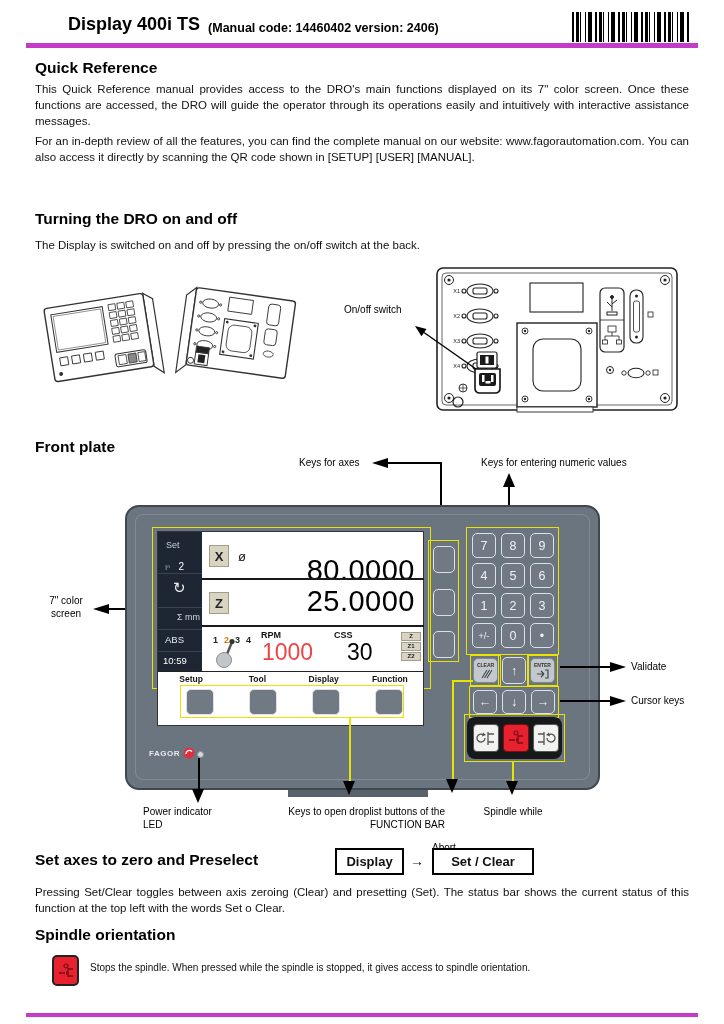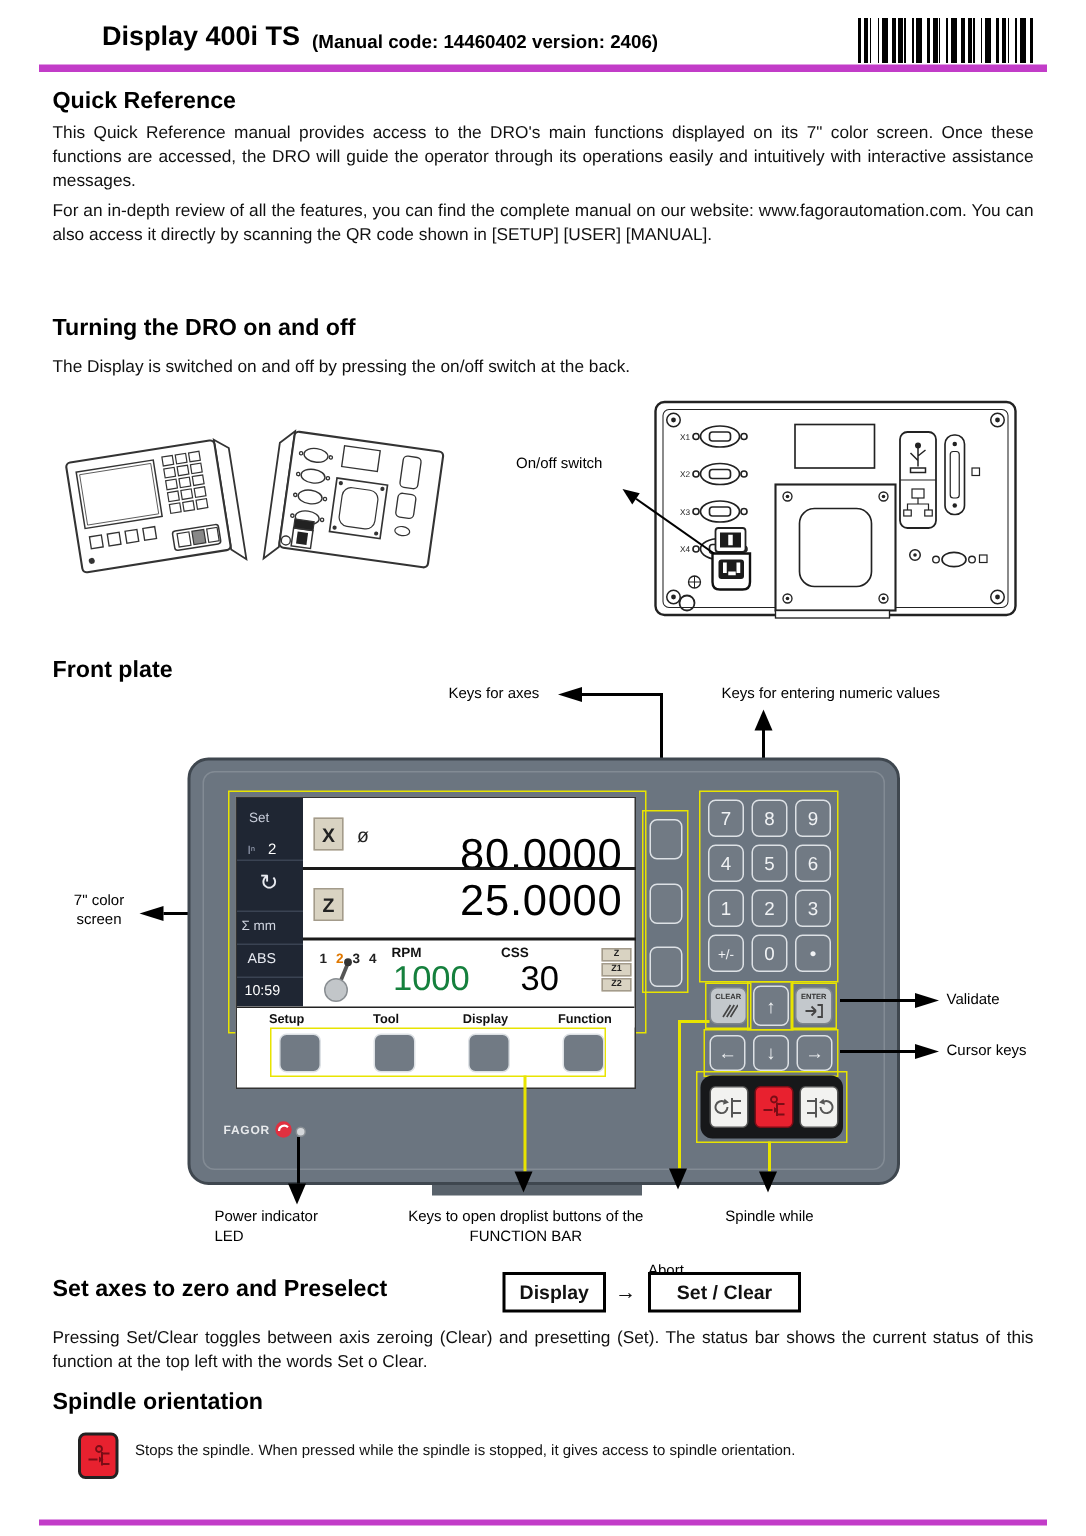--- a/index.html
+++ b/index.html
@@ -274,21 +274,21 @@
   <div id="screen">
     <div id="sidebar">
       <div class="abs" style="left:8px;top:8px;font-size:9px;color:#c9cedb;">Set</div>
       <div class="abs" style="left:7px;top:24px;">
         <span style="font-size:8px;color:#9aa2b5;">Iⁿ</span>
         <span style="font-size:10px;color:#fff;margin-left:4px;">2</span>
       </div>
       <div class="sb-div" style="top:41px;"></div>
       <div class="abs" style="left:15px;top:47px;font-size:15px;color:#e8eaf0;">↻</div>
       <div class="sb-div" style="top:75px;"></div>
-      <div class="abs" style="left:3px;top:80px;font-size:9px;color:#d0d5e0;">Σ mm</div>
+      <div class="abs" style="left:19px;top:80px;font-size:9px;color:#d0d5e0;">Σ mm</div>
       <div class="sb-div" style="top:97px;"></div>
       <div class="abs" style="left:7px;top:102px;font-size:9.5px;color:#e6e9f0;">ABS</div>
       <div class="sb-div" style="top:119px;"></div>
       <div class="abs" style="left:5px;top:123px;font-size:9.5px;color:#fff;">10:59</div>
     </div>
 
     <div class="abs beige" style="left:51px;top:13px;width:20px;height:22px;font-size:13px;">X</div>
     <div class="abs" style="left:80px;top:17px;font-size:13px;color:#222;">ø</div>
     <div class="axis-val" style="top:6px;margin-top:16px;">80.0000</div>
     <div class="abs" style="left:44px;top:46px;width:222px;height:2px;background:#1a1a1a;"></div>
@@ -299,21 +299,21 @@
 
     <div class="abs" style="left:55px;top:97px;">
       <span class="plane">1</span><span class="plane active">2</span><span class="plane">3</span><span class="plane">4</span>
     </div>
     <svg class="abs" style="left:56px;top:105px;" width="24" height="32" viewBox="0 0 24 32">
       <line x1="11" y1="22" x2="18" y2="5" stroke="#555" stroke-width="2.5"></line>
       <circle cx="18" cy="4.5" r="2.6" fill="#333"></circle>
       <circle cx="10" cy="23" r="7.5" fill="#c2c6c9" stroke="#8a8f93" stroke-width="1"></circle>
     </svg>
     <div class="abs" style="left:103px;top:98px;font-size:9px;font-weight:bold;">RPM</div>
-    <div class="abs" style="left:104px;top:107px;font-size:23px;color:#15803d;">1000</div>
+    <div class="abs" style="left:104px;top:107px;font-size:23px;color:#ef4444;">1000</div>
     <div class="abs" style="left:176px;top:98px;font-size:9px;font-weight:bold;">CSS</div>
     <div class="abs" style="left:189px;top:107px;font-size:23px;color:#000;">30</div>
     <div class="abs" style="left:243px;top:100px;">
       <div class="beige zchip">Z</div>
       <div class="beige zchip">Z1</div>
       <div class="beige zchip">Z2</div>
     </div>
 
     <div class="menu-bar">
       <div class="menu-item">Setup</div>
@@ -412,21 +412,21 @@
 
   <div class="bline" style="left:198px;top:758px;width:2px;height:31px;"></div>
   <div class="ah-down" style="left:192px;top:789px;"></div>
   <div class="abs callout" style="left:143px;top:806px;width:110px;text-align:left;">
     <div>Power indicator</div>
     <div>LED</div>
   </div>
 
   <div class="yline" style="left:349px;top:717px;width:2px;height:64px;"></div>
   <div class="ah-down" style="left:343px;top:781px;"></div>
-  <div class="abs callout" style="left:238px;top:806px;width:225px;text-align:center;">
+  <div class="abs callout" style="left:220px;top:806px;width:225px;text-align:right;">
     <div>Keys to open droplist buttons of the</div>
     <div>FUNCTION BAR</div>
   </div>
 
   <div class="yline" style="left:452px;top:680px;width:21px;height:2px;"></div>
   <div class="yline" style="left:452px;top:680px;width:2px;height:99px;"></div>
   <div class="ah-down" style="left:446px;top:779px;"></div>
   <div class="abs callout" style="left:432px;top:794px;margin-top:48px;">Abort</div>
 
   <div class="yline" style="left:512px;top:761px;width:2px;height:20px;"></div>

